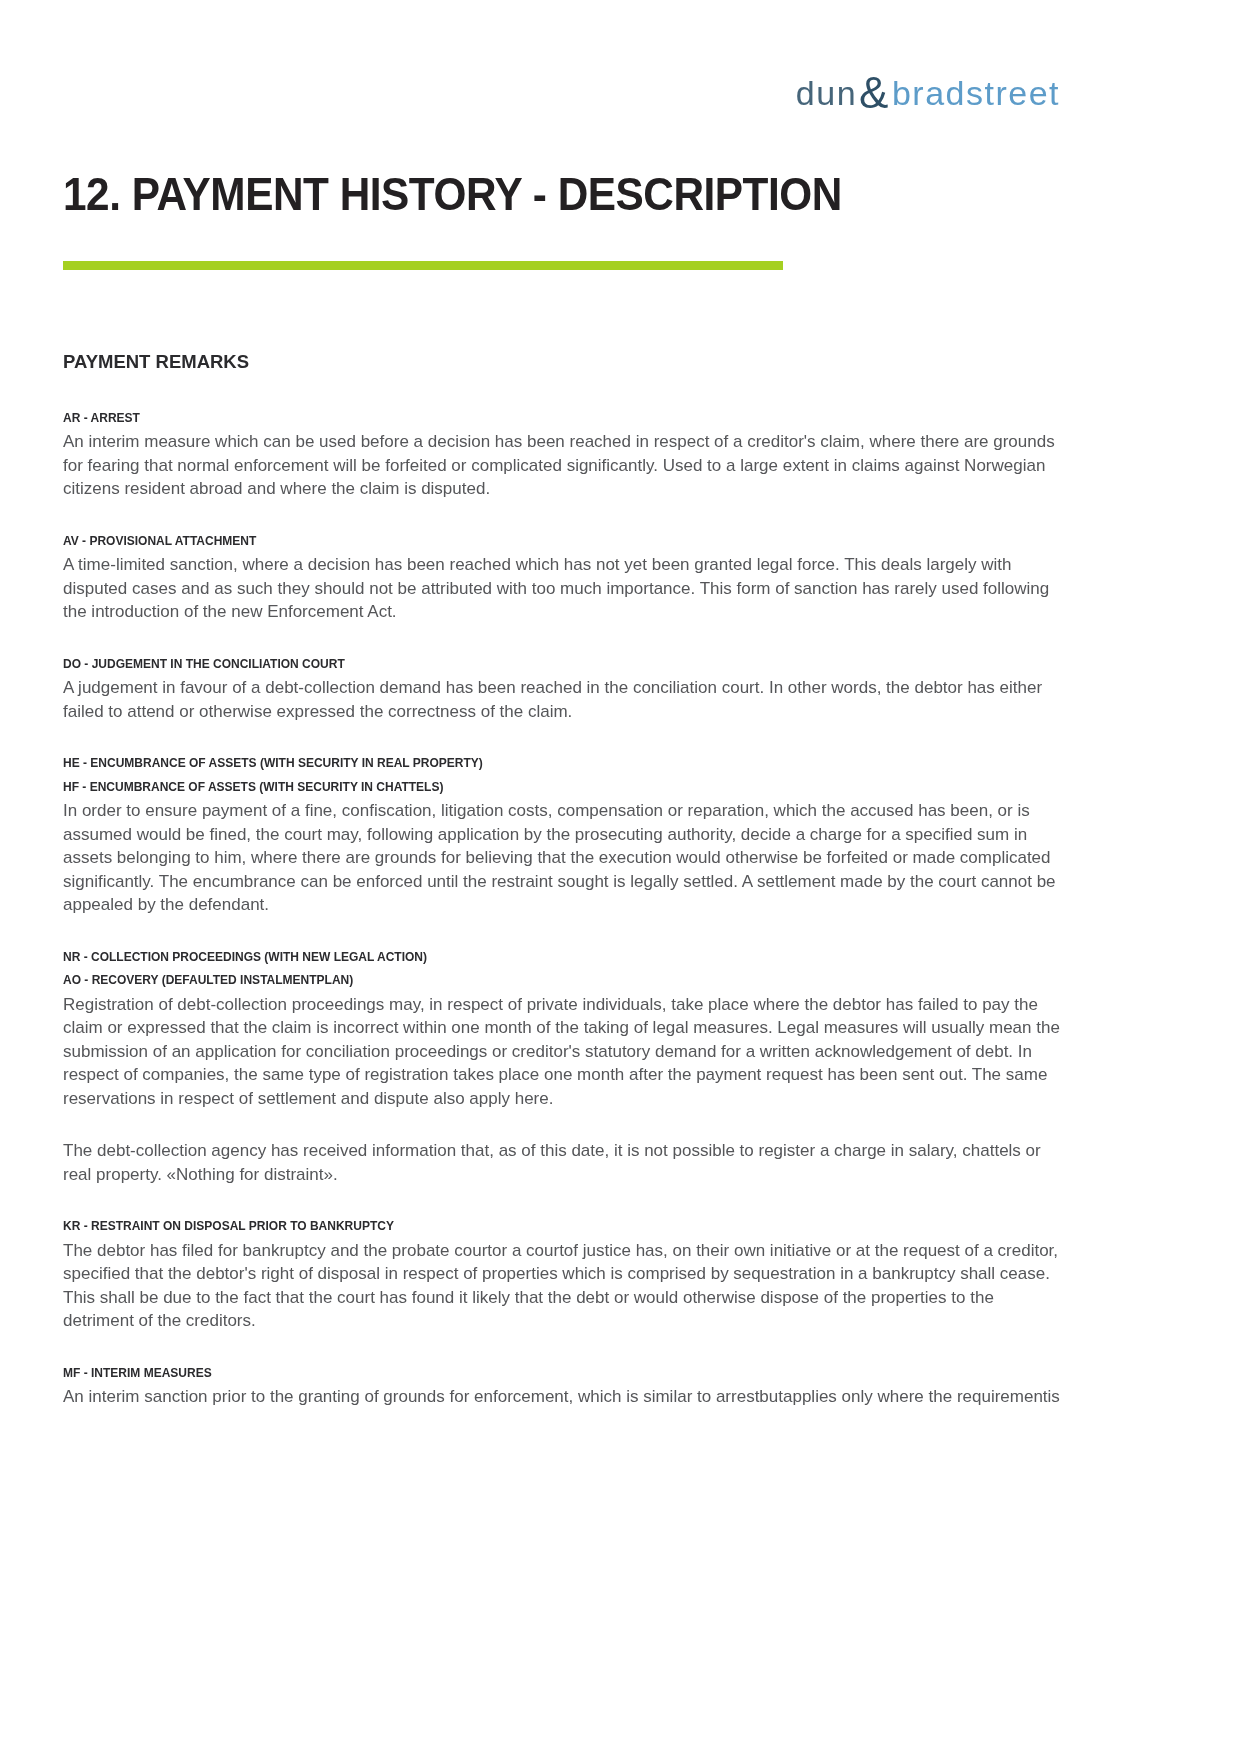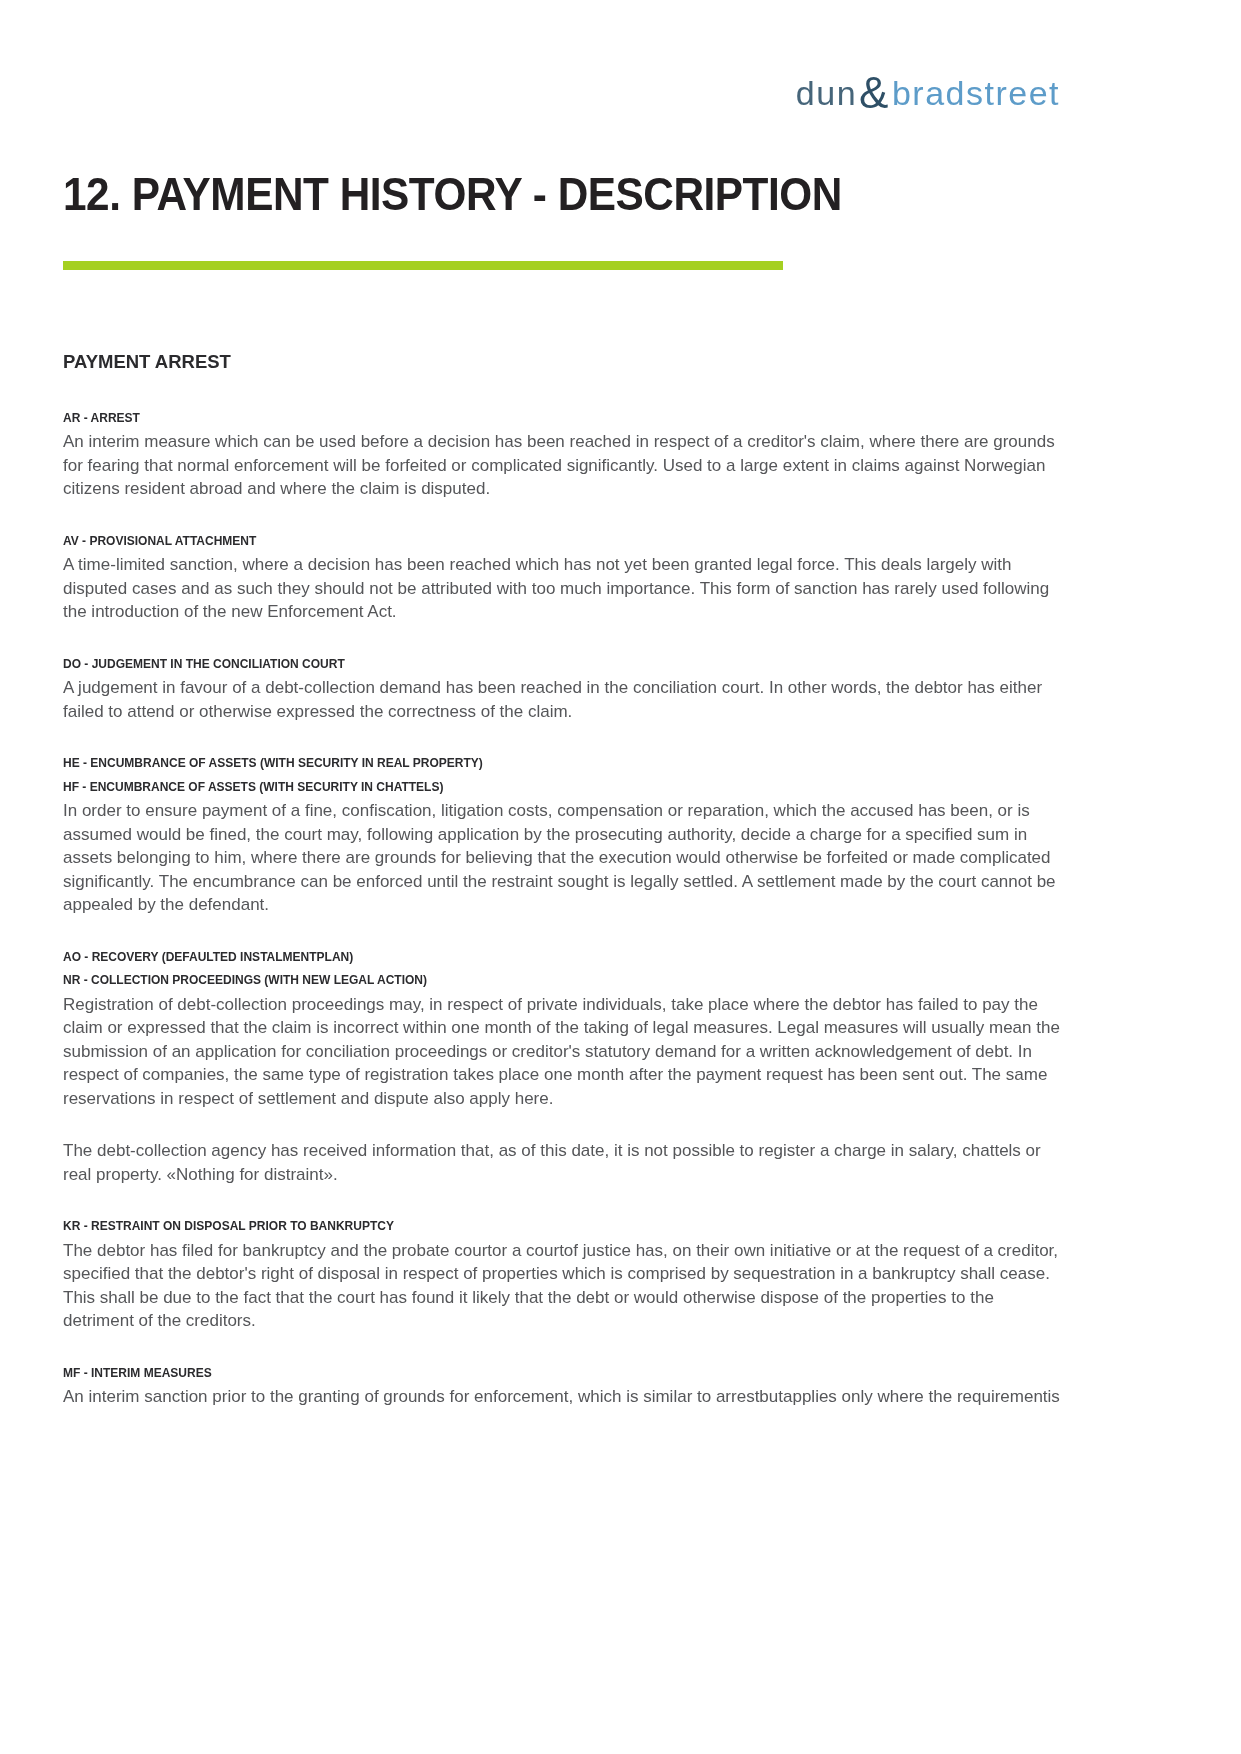--- a/index.html
+++ b/index.html
@@ -102,21 +102,21 @@
 
   <div class="logo">
     <span class="dun">dun</span><span class="amp">&amp;</span><span class="bradstreet">bradstreet</span>
   </div>
 
   <h1 class="page-title">12. PAYMENT HISTORY - DESCRIPTION</h1>
   <div class="title-underline"></div>
 
   <div class="content">
 
-    <div class="intro-heading">PAYMENT ARREST</div>
+    <div class="intro-heading">PAYMENT REMARKS</div>
 
     <div class="sec">
       <div class="h-line">AR - ARREST</div>
       <p class="body-text">An interim measure which can be used before a decision has been reached in respect of a creditor's claim, where there are grounds for fearing that normal enforcement will be forfeited or complicated significantly. Used to a large extent in claims against Norwegian citizens resident abroad and where the claim is disputed.</p>
     </div>
 
     <div class="sec">
       <div class="h-line">AV - PROVISIONAL ATTACHMENT</div>
       <p class="body-text">A time-limited sanction, where a decision has been reached which has not yet been granted legal force. This deals largely with disputed cases and as such they should not be attributed with too much importance. This form of sanction has rarely used following the introduction of the new Enforcement Act.</p>
     </div>
@@ -126,22 +126,22 @@
       <p class="body-text">A judgement in favour of a debt-collection demand has been reached in the conciliation court. In other words, the debtor has either failed to attend or otherwise expressed the correctness of the claim.</p>
     </div>
 
     <div class="sec">
       <div class="h-line">HE - ENCUMBRANCE OF ASSETS (WITH SECURITY IN REAL PROPERTY)</div>
       <div class="h-line">HF - ENCUMBRANCE OF ASSETS (WITH SECURITY IN CHATTELS)</div>
       <p class="body-text">In order to ensure payment of a fine, confiscation, litigation costs, compensation or reparation, which the accused has been, or is assumed would be fined, the court may, following application by the prosecuting authority, decide a charge for a specified sum in assets belonging to him, where there are grounds for believing that the execution would otherwise be forfeited or made complicated significantly. The encumbrance can be enforced until the restraint sought is legally settled. A settlement made by the court cannot be appealed by the defendant.</p>
     </div>
 
     <div class="sec">
+      <div class="h-line">NR - COLLECTION PROCEEDINGS (WITH NEW LEGAL ACTION)</div>
       <div class="h-line">AO - RECOVERY (DEFAULTED INSTALMENTPLAN)</div>
-      <div class="h-line">NR - COLLECTION PROCEEDINGS (WITH NEW LEGAL ACTION)</div>
       <p class="body-text">Registration of debt-collection proceedings may, in respect of private individuals, take place where the debtor has failed to pay the claim or expressed that the claim is incorrect within one month of the taking of legal measures. Legal measures will usually mean the submission of an application for conciliation proceedings or creditor's statutory demand for a written acknowledgement of debt. In respect of companies, the same type of registration takes place one month after the payment request has been sent out. The same reservations in respect of settlement and dispute also apply here.</p>
     </div>
 
     <div class="sec">
       <p class="body-text">The debt-collection agency has received information that, as of this date, it is not possible to register a charge in salary, chattels or real property. «Nothing for distraint».</p>
     </div>
 
     <div class="sec">
       <div class="h-line">KR - RESTRAINT ON DISPOSAL PRIOR TO BANKRUPTCY</div>
       <p class="body-text">The debtor has filed for bankruptcy and the probate courtor a courtof justice has, on their own initiative or at the request of a creditor, specified that the debtor's right of disposal in respect of properties which is comprised by sequestration in a bankruptcy shall cease. This shall be due to the fact that the court has found it likely that the debt or would otherwise dispose of the properties to the detriment of the creditors.</p>

